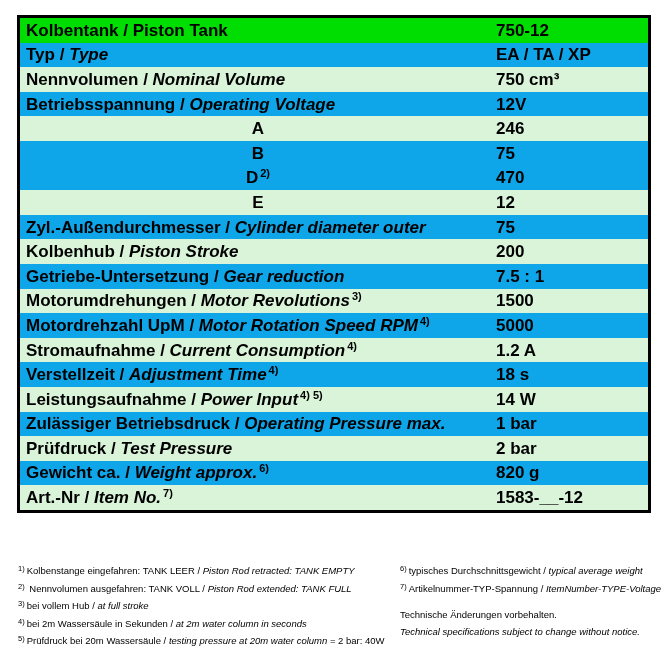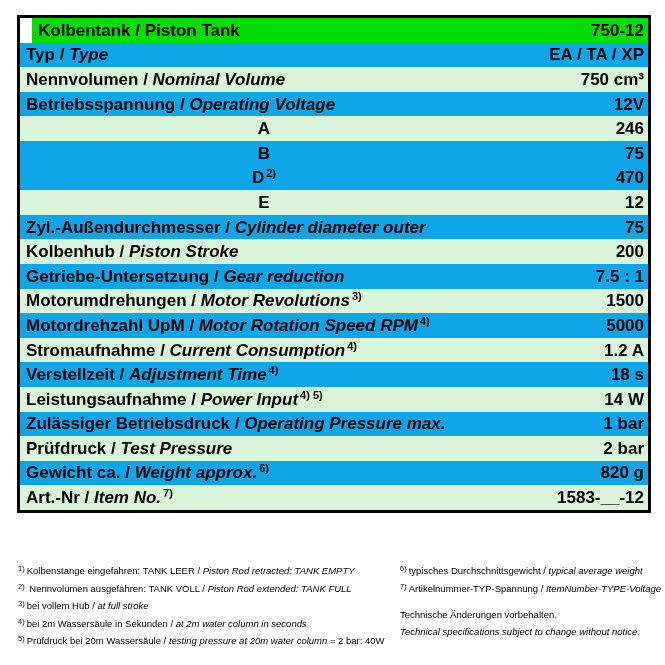--- a/index.html
+++ b/index.html
@@ -13,23 +13,23 @@
     position:absolute;left:17px;top:15px;width:628px;height:492px;
     border:3px solid #000;background:#fff;
     display:flex;flex-direction:column;
   }
   .row{
     flex:1;display:flex;align-items:center;
     font-size:17px;font-weight:bold;line-height:1;
     background:#0ea5e9;white-space:nowrap;
   }
   .row.stripe{background:#d9f4d9;}
-  .row.row-header{background:#00dd00;margin-left:12px;}
+  .row.row-header{background:#00dd00;}
   .cell-label{flex:1;padding-left:6px;overflow:hidden;}
-  .cell-value{width:136px;text-align:right;padding-right:4px;}
+  .cell-value{width:136px;text-align:left;padding-right:16px;}
   .lbl-en{font-style:italic;}
   .row-header .lbl-en{font-style:normal;}
   .row-letter .cell-label{text-align:center;padding-left:0;}
   .rsup{
     font-size:11px;font-weight:bold;vertical-align:baseline;
     position:relative;top:-6px;margin-left:2px;
   }
   .rsup:empty{display:none;}
   
   .fncol{position:absolute;font-size:9.5px;line-height:16.5px;}

